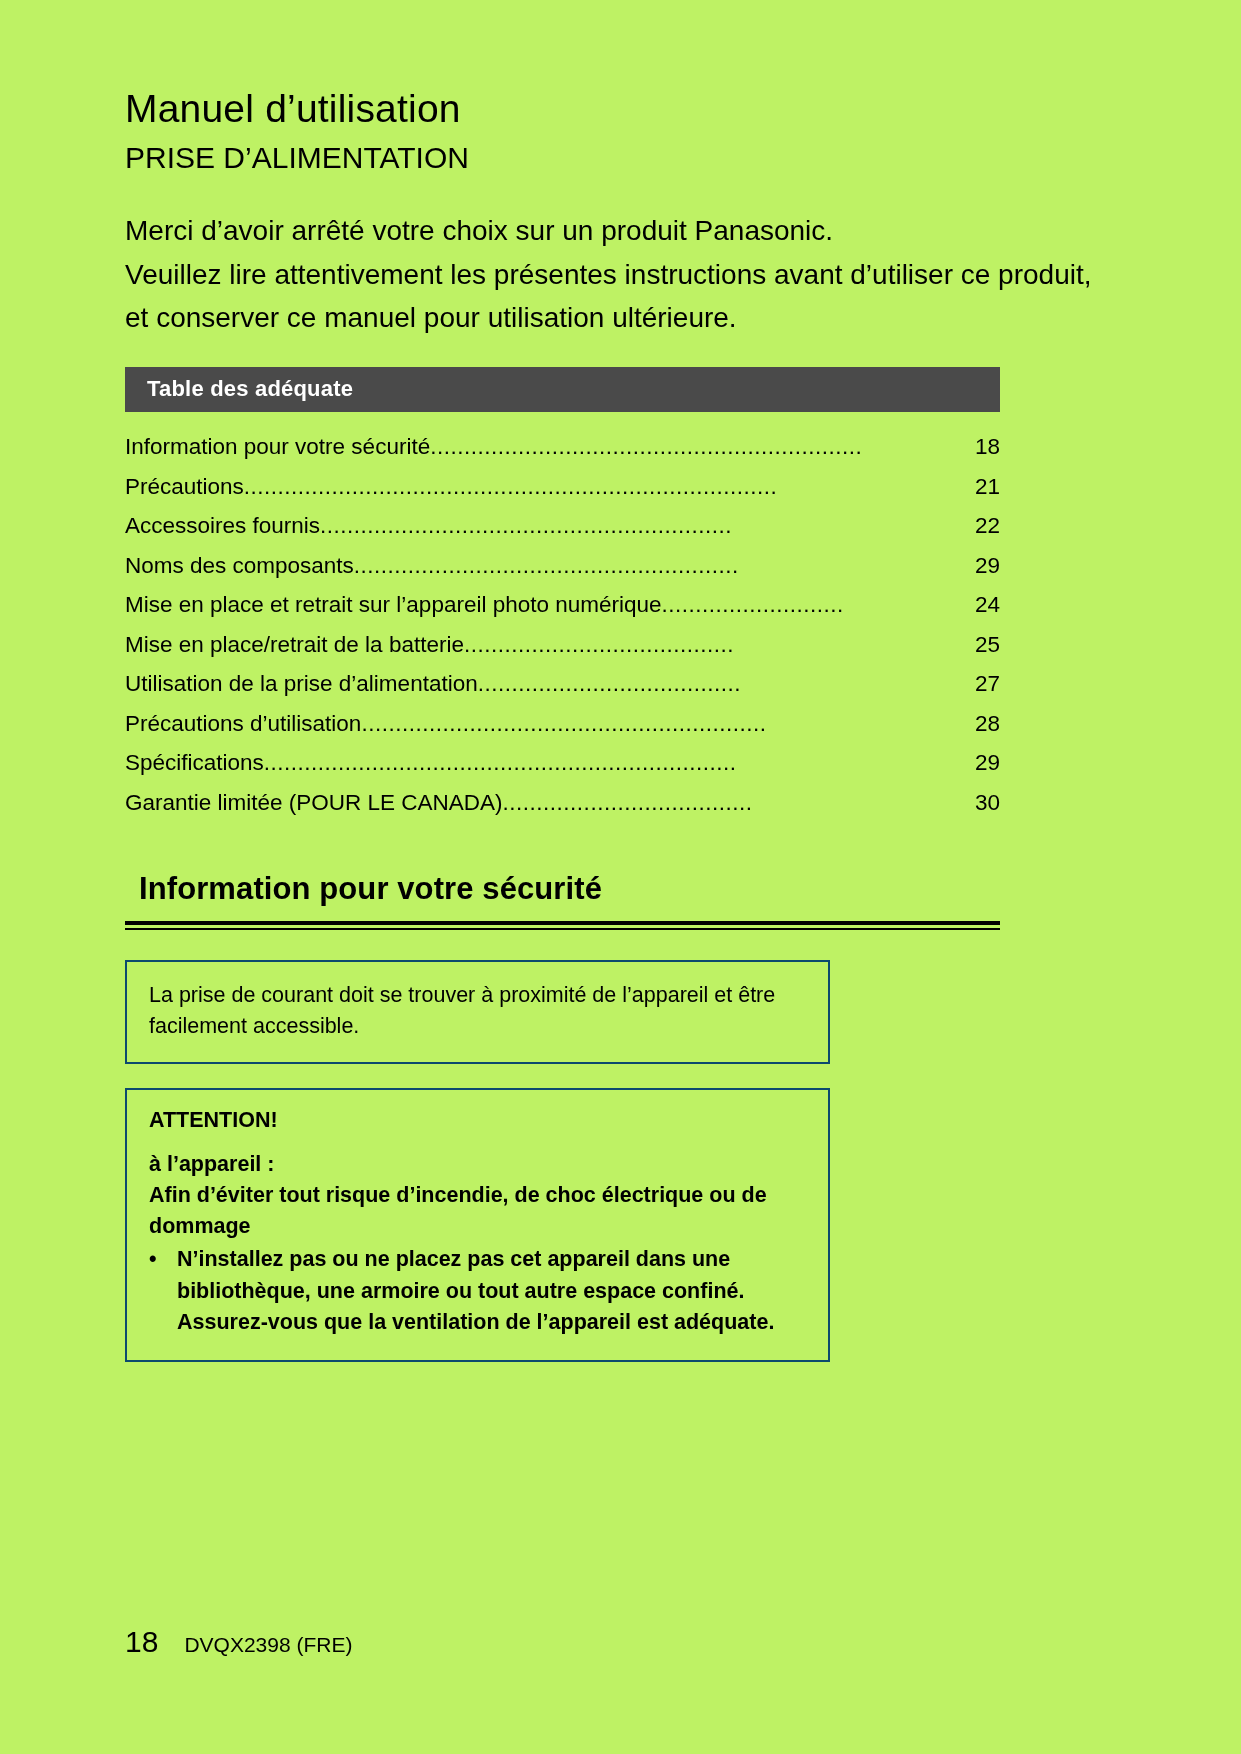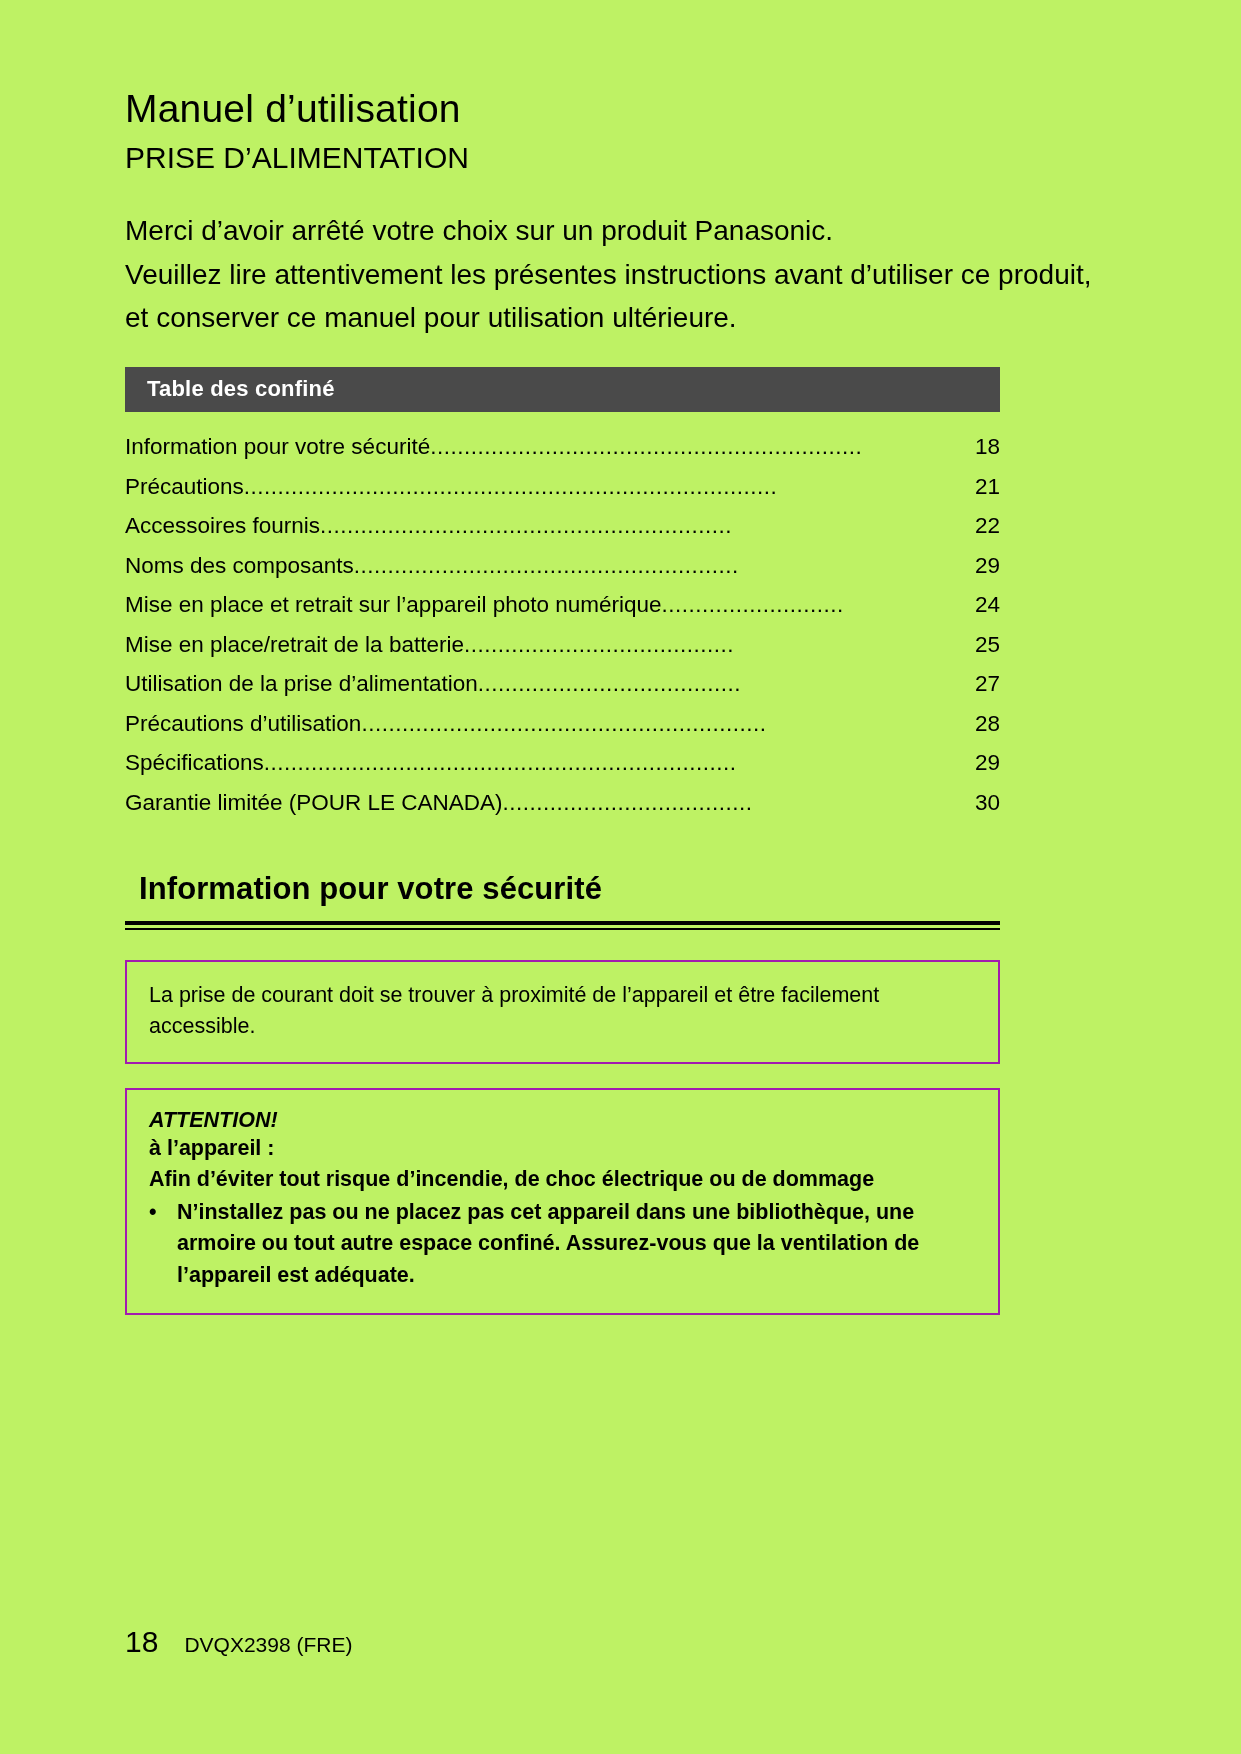--- a/index.html
+++ b/index.html
@@ -93,40 +93,39 @@
   .rule-double .r1 {
     height: 4px;
     background: #000;
   }
   .rule-double .r2 {
     height: 2px;
     background: #000;
     margin-top: 3px;
   }
   .box {
-    border: 2px solid #a21caf;
-    width: 875px;
+    border: 2px solid #0c4a6e;
+    width: 705px;
     box-sizing: border-box;
     padding: 18px 22px 20px 22px;
     margin-top: 30px;
   }
   .box-plain-text {
     font-size: 21.5px;
     line-height: 1.45;
     margin: 0;
   }
   .box-bold {
     margin-top: 24px;
     padding: 18px 22px 22px 22px;
   }
   .attn-title {
     font-size: 21.5px;
     font-weight: bold;
-    margin: 0 0 0 0;
-    font-style: italic;
+    margin: 0 0 16px 0;
   }
   .attn-line {
     font-size: 21.5px;
     font-weight: bold;
     line-height: 1.45;
     margin: 0;
   }
   .bullet-row {
     display: flex;
     font-size: 21.5px;
@@ -166,21 +165,21 @@
 
     <h1 class="doc-title">Manuel d’utilisation</h1>
     <h2 class="doc-subtitle">PRISE D’ALIMENTATION</h2>
 
     <div class="intro">
       <div>Merci d’avoir arrêté votre choix sur un produit Panasonic.</div>
       <div>Veuillez lire attentivement les présentes instructions avant d’utiliser ce produit,</div>
       <div>et conserver ce manuel pour utilisation ultérieure.</div>
     </div>
 
-    <div class="toc-header">Table des confiné</div>
+    <div class="toc-header">Table des adéquate</div>
 
     <div class="toc-list">
 
       <div class="toc-row">
         <span class="toc-label">Information pour votre sécurité</span>
         <span class="toc-dots">................................................................</span>
         <span class="toc-page">18</span>
       </div>
 
       <div class="toc-row">

